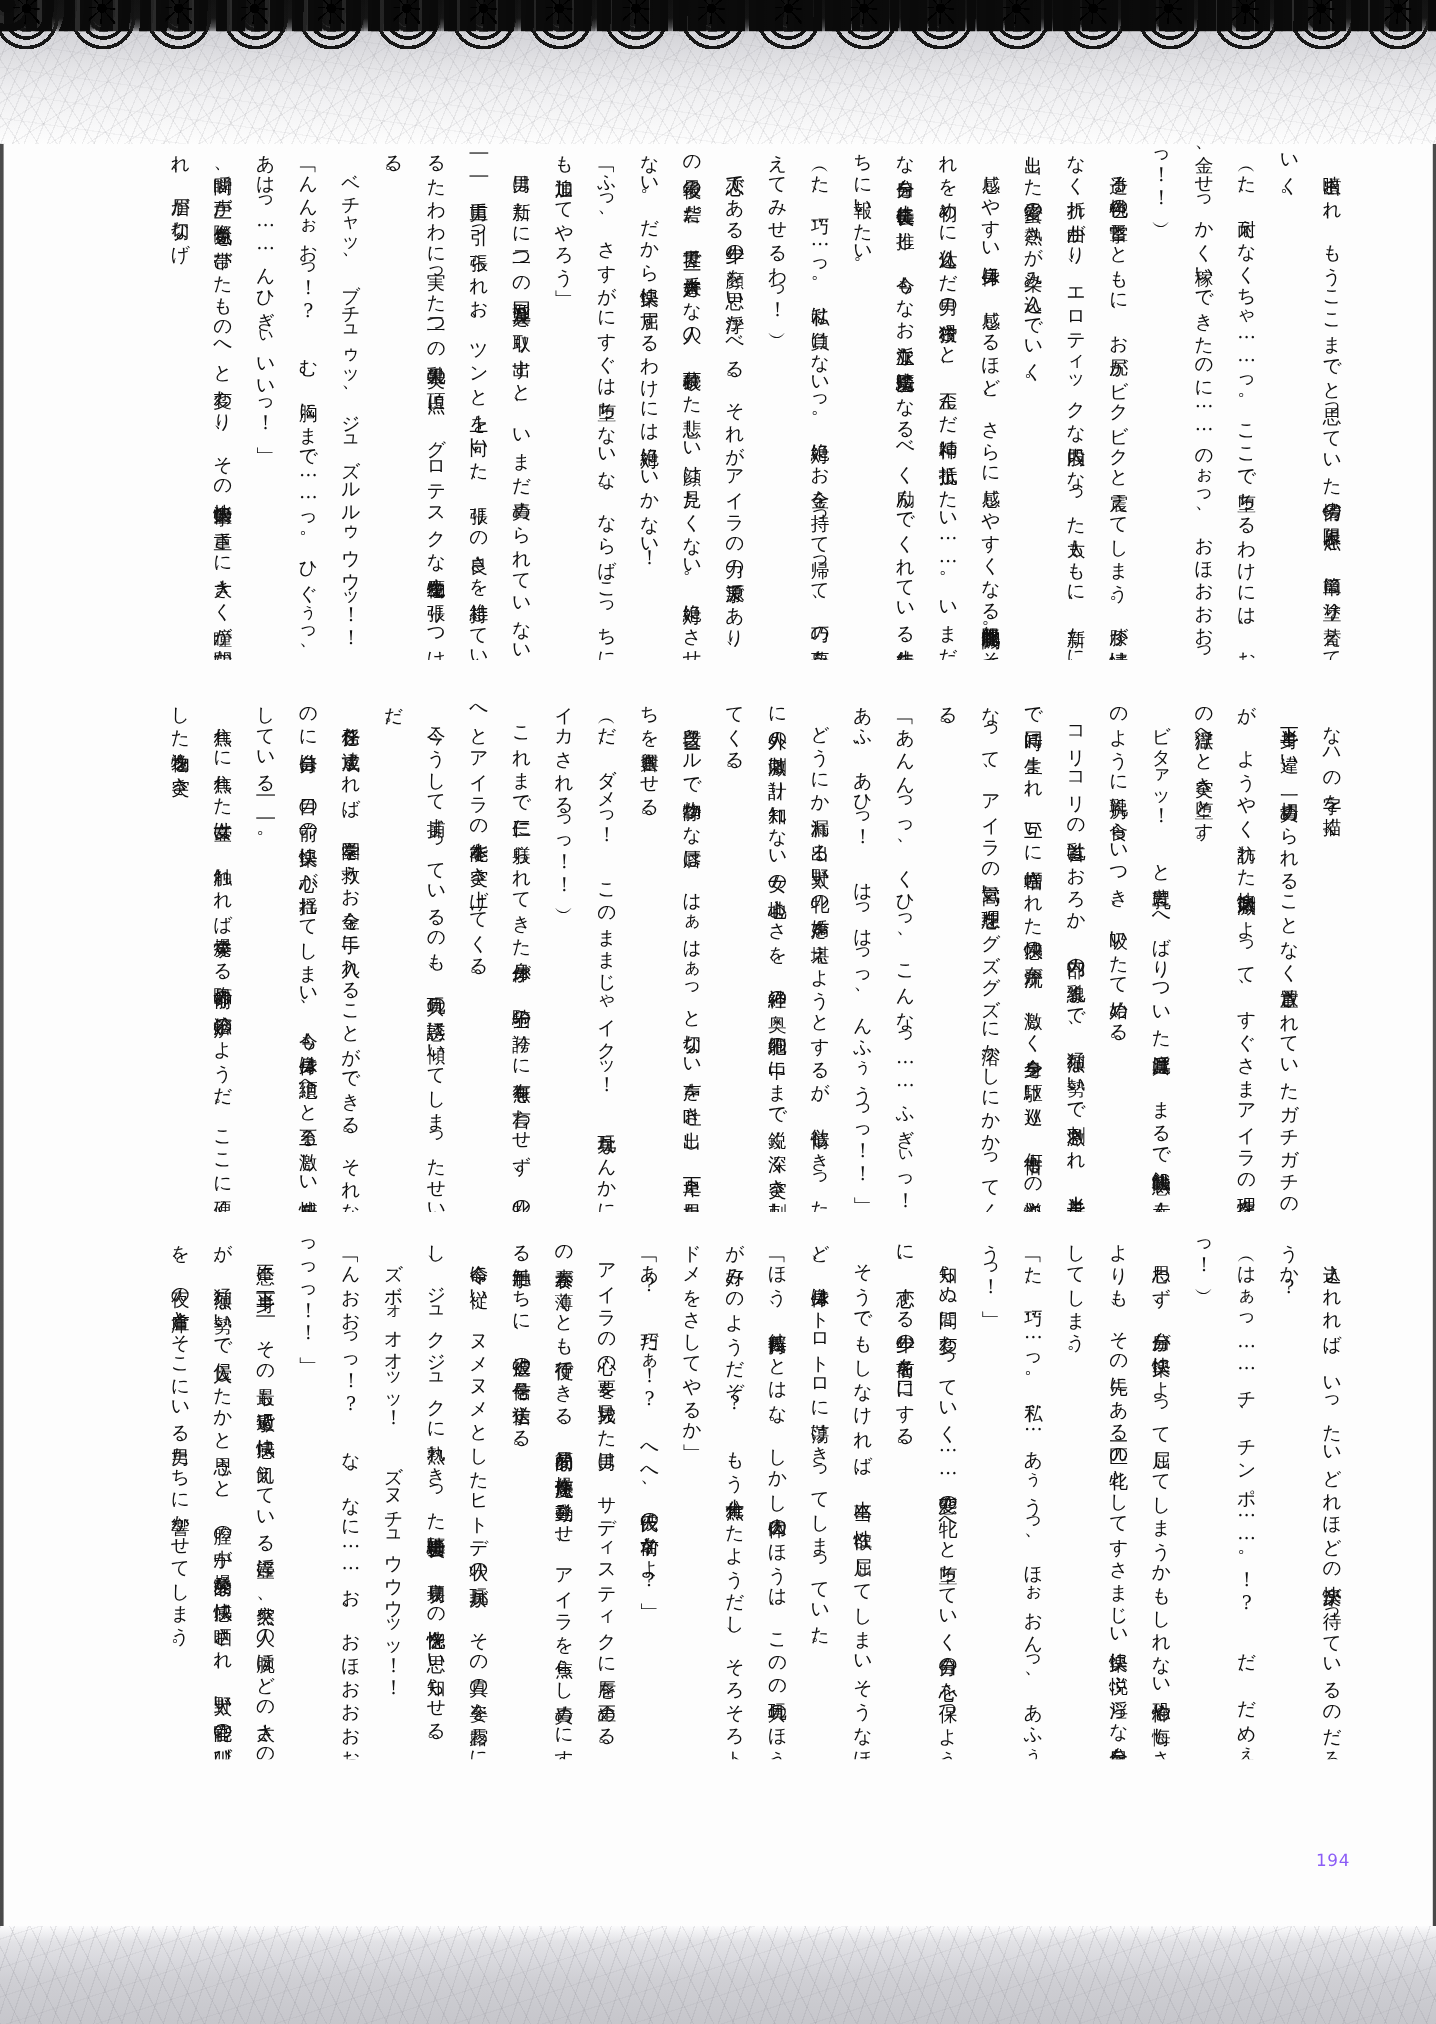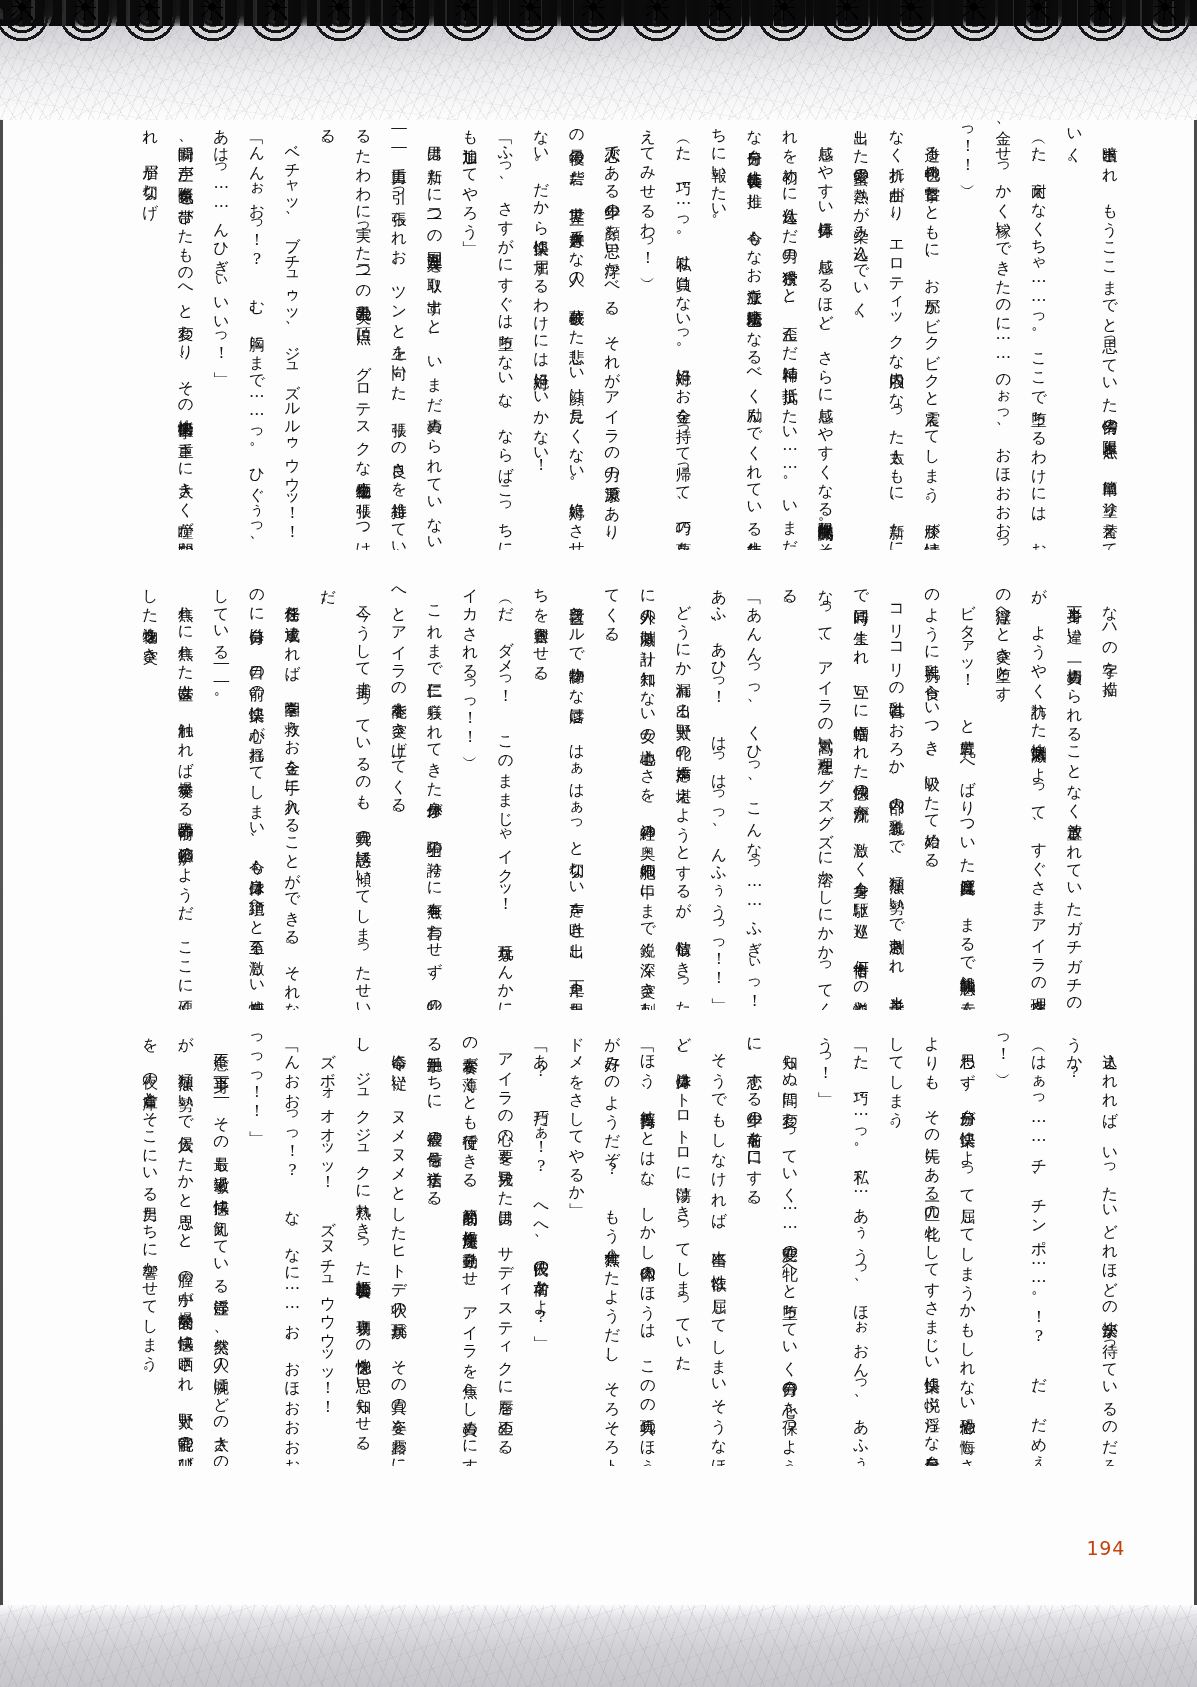--- a/index.html
+++ b/index.html
@@ -106,22 +106,22 @@
   }
   #block-1{top:0;height:432px;}
   #block-2{top:460px;height:432px;}
   #block-3{top:908px;height:440px;}
 
   .block p{margin:0;text-indent:1em;}
 
   .page-number{
     position:absolute;
     right:72px;bottom:128px;
-    font-size:19px;
-    color:#c2410c;
+    font-size:14px;
+    color:#8b5cf6;
     letter-spacing:.04em;
     font-family:"DejaVu Sans","Liberation Sans",sans-serif;
   }
 </style>
 </head>
 <body>
 
 <div class="page">
 
   <div class="frame-left"></div>

